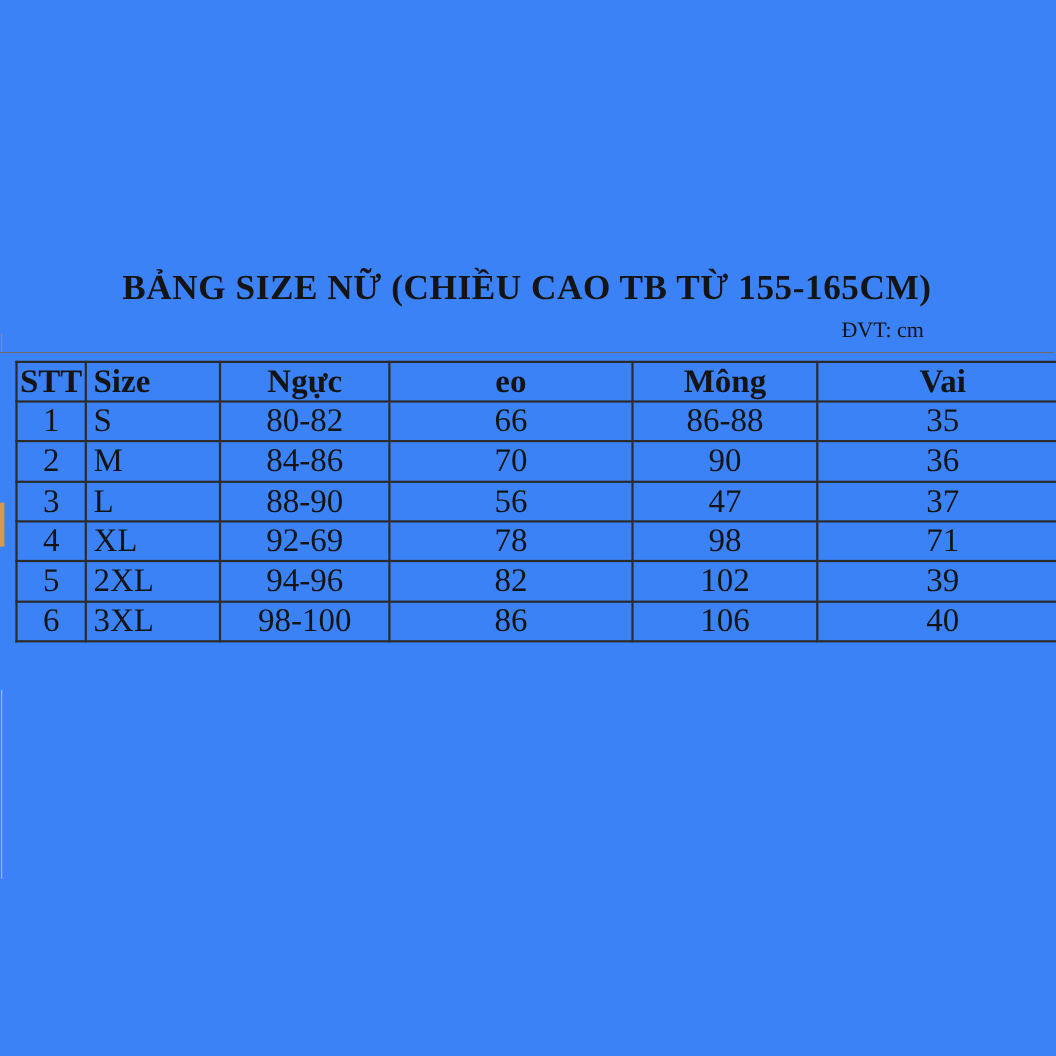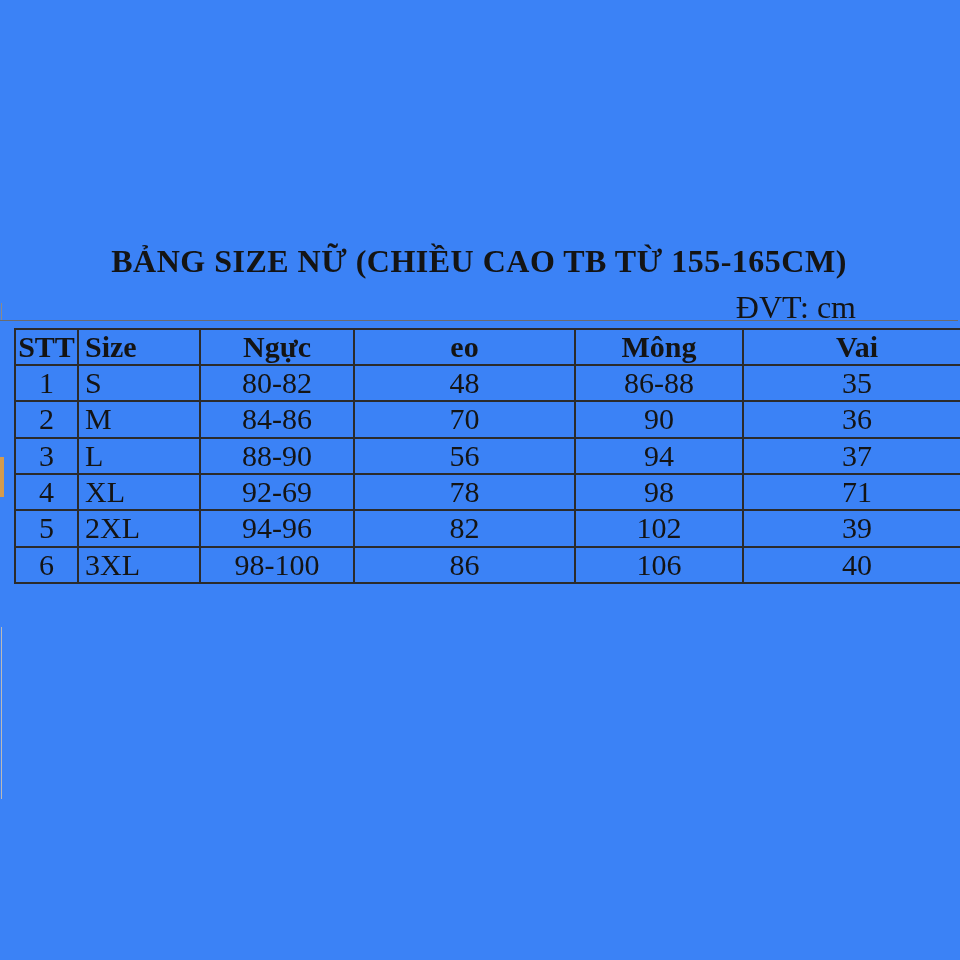--- a/index.html
+++ b/index.html
@@ -23,22 +23,22 @@
     width: 958px;
     text-align: center;
     font-size: 32px;
     font-weight: bold;
     letter-spacing: 0.5px;
     white-space: nowrap;
   }
   .unit-note {
     position: absolute;
     top: 289px;
-    right: 104px;
-    font-size: 32px;
+    right: 120px;
+    font-size: 20px;
     white-space: nowrap;
   }
   .top-rule {
     position: absolute;
     top: 320px;
     left: 0;
     width: 958px;
     height: 1px;
     background: #6b6b6b;
   }
@@ -125,38 +125,38 @@
         <th>eo</th>
         <th>Mông</th>
         <th>Vai</th>
       </tr>
     </thead>
     <tbody>
       <tr>
         <td>1</td>
         <td class="align-left">S</td>
         <td>80-82</td>
-        <td>48</td>
+        <td>66</td>
         <td>86-88</td>
         <td>35</td>
       </tr>
       <tr>
         <td>2</td>
         <td class="align-left">M</td>
         <td>84-86</td>
         <td>70</td>
         <td>90</td>
         <td>36</td>
       </tr>
       <tr>
         <td>3</td>
         <td class="align-left">L</td>
         <td>88-90</td>
         <td>56</td>
-        <td>94</td>
+        <td>47</td>
         <td>37</td>
       </tr>
       <tr>
         <td>4</td>
         <td class="align-left">XL</td>
         <td>92-69</td>
         <td>78</td>
         <td>98</td>
         <td>71</td>
       </tr>

